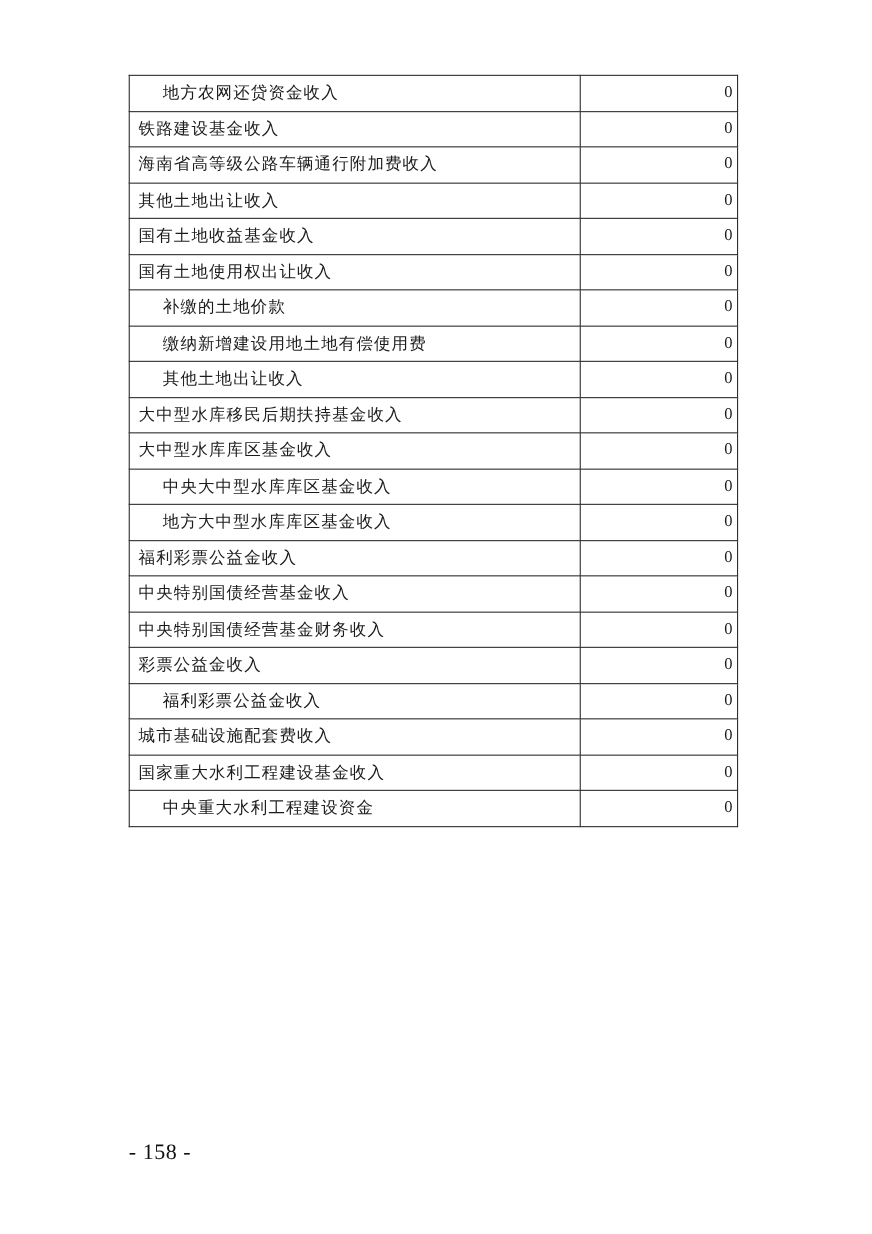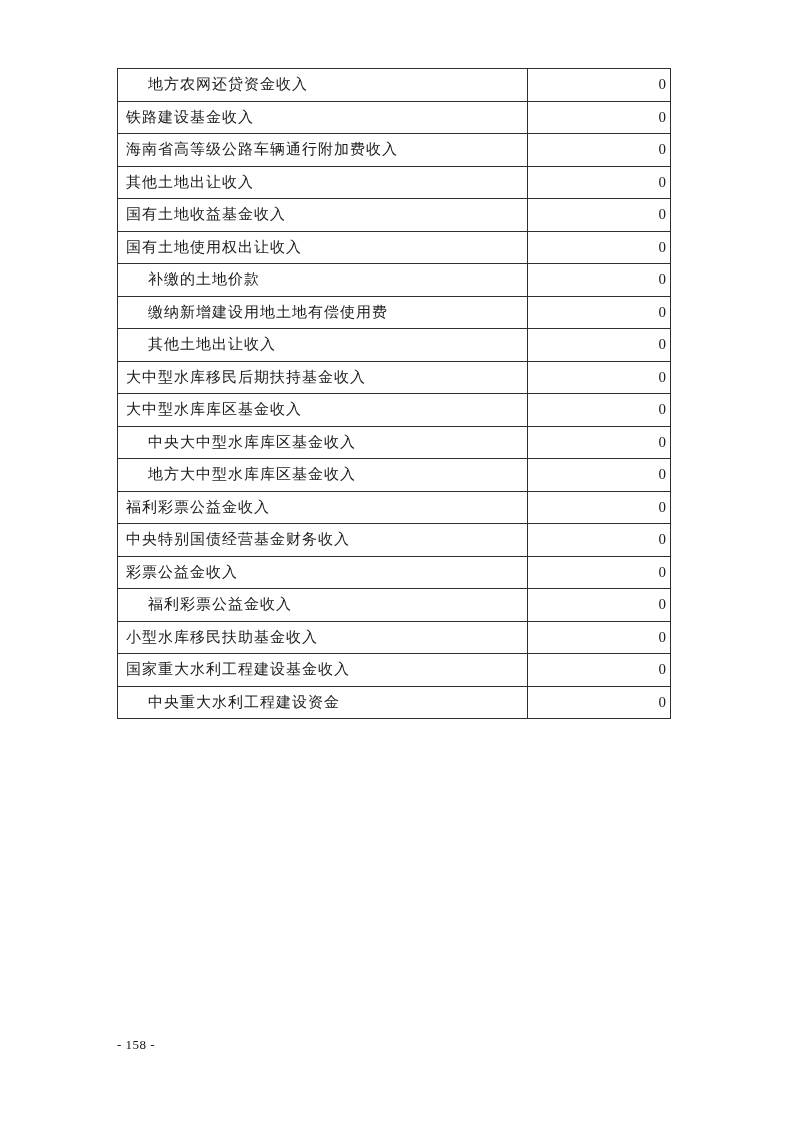--- a/index.html
+++ b/index.html
@@ -43,21 +43,21 @@
   }
   td.value-cell {
     text-align: right;
     padding: 0 4px 0 2px;
     font-size: 15px;
   }
   .page-number {
     position: absolute;
     left: 117px;
     top: 1037px;
-    font-size: 13px;
+    font-size: 20px;
     letter-spacing: 0.5px;
     color: #111111;
   }
 </style>
 </head>
 <body>
 
 <div class="page">
 
   <table class="fund-table">
@@ -130,42 +130,46 @@
   <tr class="fund-row">
     <td class="label-cell indent">地方大中型水库库区基金收入</td>
     <td class="value-cell">0</td>
   </tr>
 
   <tr class="fund-row">
     <td class="label-cell">福利彩票公益金收入</td>
     <td class="value-cell">0</td>
   </tr>
 
+  <tr class="fund-row">
+    <td class="label-cell">中央特别国债经营基金收入</td>
+    <td class="value-cell">0</td>
+  </tr>
 
   <tr class="fund-row">
     <td class="label-cell">中央特别国债经营基金财务收入</td>
     <td class="value-cell">0</td>
   </tr>
 
   <tr class="fund-row">
     <td class="label-cell">彩票公益金收入</td>
     <td class="value-cell">0</td>
   </tr>
 
   <tr class="fund-row">
     <td class="label-cell indent">福利彩票公益金收入</td>
     <td class="value-cell">0</td>
   </tr>
 
 
-
   <tr class="fund-row">
-    <td class="label-cell">小型水库移民扶助基金收入</td>
+    <td class="label-cell">城市基础设施配套费收入</td>
     <td class="value-cell">0</td>
   </tr>
+
 
   <tr class="fund-row">
     <td class="label-cell">国家重大水利工程建设基金收入</td>
     <td class="value-cell">0</td>
   </tr>
 
   <tr class="fund-row">
     <td class="label-cell indent">中央重大水利工程建设资金</td>
     <td class="value-cell">0</td>
   </tr>

